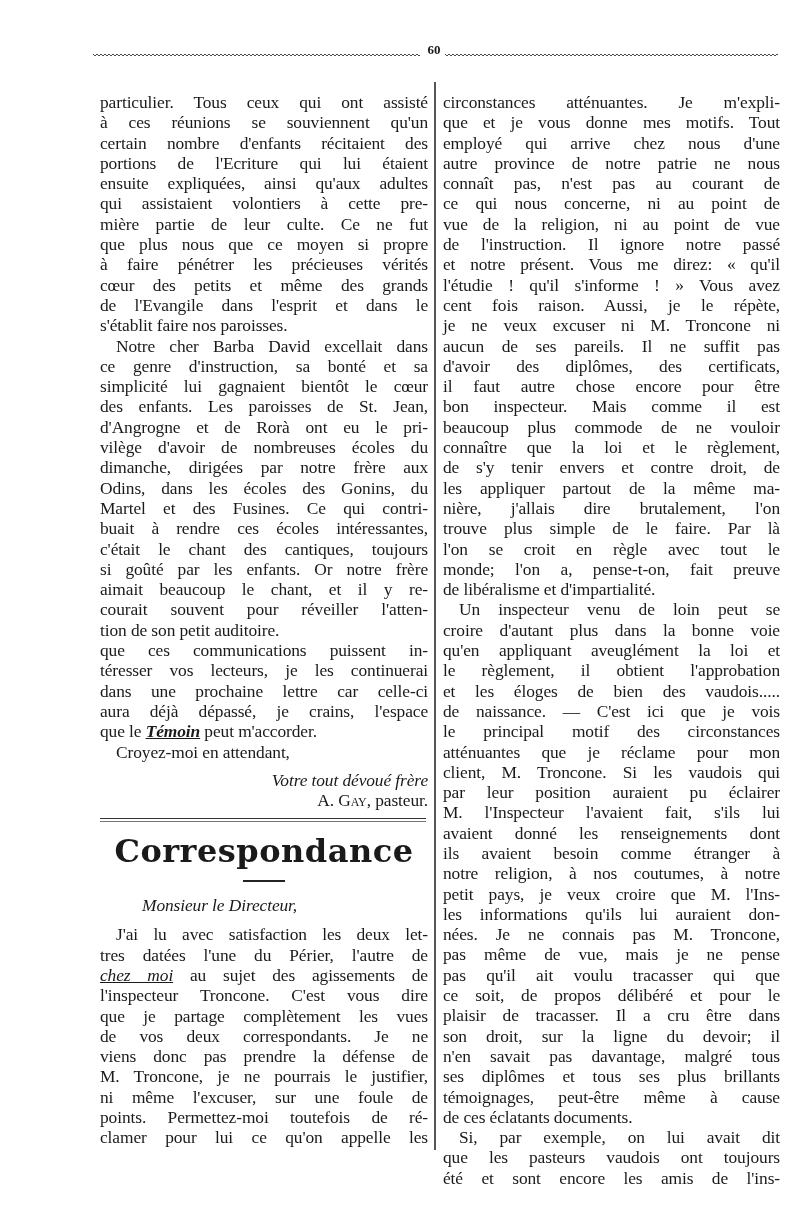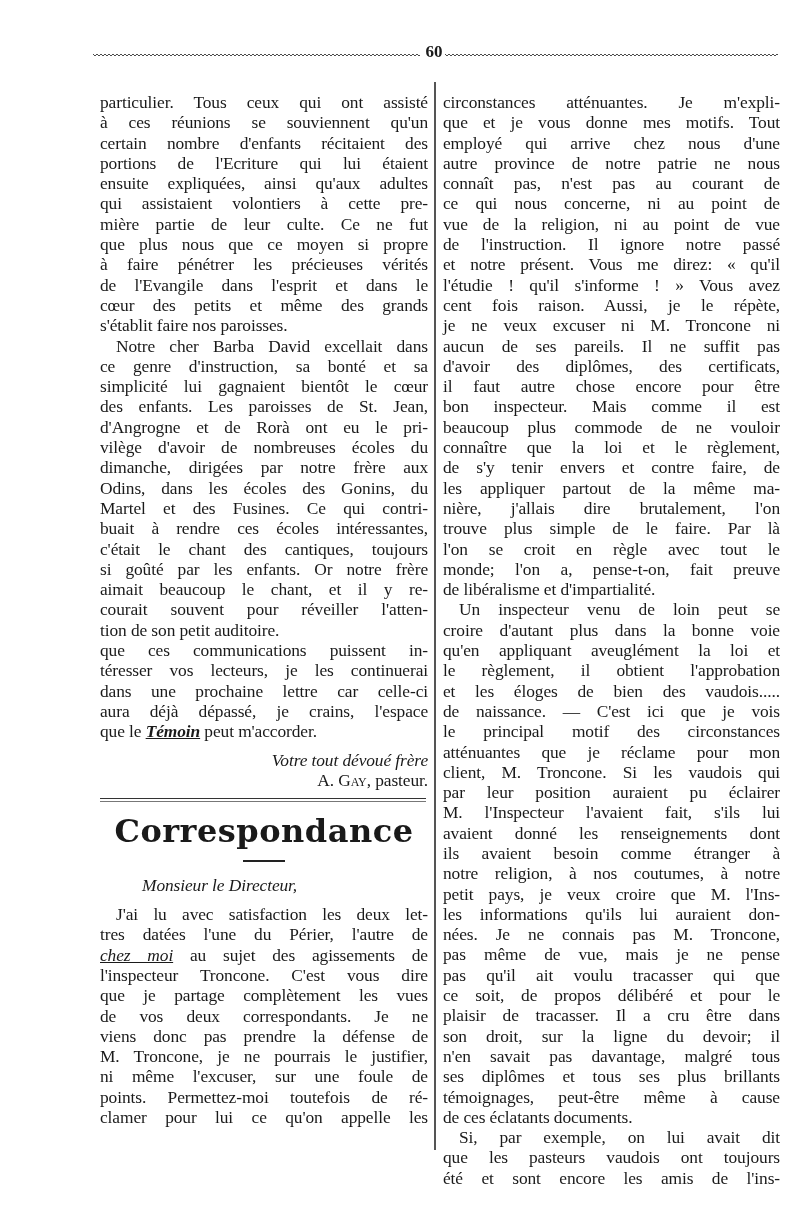--- a/index.html
+++ b/index.html
@@ -17,21 +17,21 @@
   .wave {
     position: absolute; top: 10px; height: 4px;
     background-image: radial-gradient(circle at 2px 0px, transparent 1.3px, #2a2a2a 1.4px, #2a2a2a 2px, transparent 2.1px);
     background-size: 4px 4px;
     opacity: 0.85;
   }
   .wave.left { left: 0; width: 327px; }
   .wave.right { left: 352px; width: 333px; }
   .page-num {
     position: absolute; left: 330px; top: -2px; width: 22px; text-align: center;
-    font-size: 17px; font-weight: bold; font-family: "Liberation Serif", serif;
+    font-size: 13px; font-weight: bold; font-family: "Liberation Serif", serif;
   }
   .col {
     position: absolute; top: 92px;
     font-size: 17.4px; line-height: 20.3px;
     letter-spacing: -0.1px;
   }
   .col.left { left: 100px; width: 328px; }
   .col.right { left: 443px; width: 337px; }
   .divider {
     position: absolute; left: 434px; top: 82px; width: 1.5px; height: 1068px;
@@ -77,22 +77,22 @@
     <div>
       <span class="line">particulier. Tous ceux qui ont assisté</span>
       <span class="line">à ces réunions se souviennent qu'un</span>
       <span class="line">certain nombre d'enfants récitaient des</span>
       <span class="line">portions de l'Ecriture qui lui étaient</span>
       <span class="line">ensuite expliquées, ainsi qu'aux adultes</span>
       <span class="line">qui assistaient volontiers à cette pre-</span>
       <span class="line">mière partie de leur culte. Ce ne fut</span>
       <span class="line">que plus nous que ce moyen si propre</span>
       <span class="line">à faire pénétrer les précieuses vérités</span>
+      <span class="line">cœur des petits et même des grands</span>
       <span class="line">de l'Evangile dans l'esprit et dans le</span>
-      <span class="line">cœur des petits et même des grands</span>
       <span class="line last">s'établit faire nos paroisses.</span>
     </div>
     <div>
       <span class="line indent">Notre cher Barba David excellait dans</span>
       <span class="line">ce genre d'instruction, sa bonté et sa</span>
       <span class="line">simplicité lui gagnaient bientôt le cœur</span>
       <span class="line">des enfants. Les paroisses de St. Jean,</span>
       <span class="line">d'Angrogne et de Rorà ont eu le pri-</span>
       <span class="line">vilège d'avoir de nombreuses écoles du</span>
       <span class="line">dimanche, dirigées par notre frère aux</span>
@@ -104,20 +104,21 @@
       <span class="line">aimait beaucoup le chant, et il y re-</span>
       <span class="line">courait souvent pour réveiller l'atten-</span>
       <span class="line last">tion de son petit auditoire.</span>
     </div>
     <div>
       <span class="line">que ces communications puissent in-</span>
       <span class="line">téresser vos lecteurs, je les continuerai</span>
       <span class="line">dans une prochaine lettre car celle-ci</span>
       <span class="line">aura déjà dépassé, je crains, l'espace</span>
       <span class="line last"><span>que le </span><b><i>Témoin</i></b><span> peut m'accorder.</span></span>
+      <span class="line last indent">Croyez-moi en attendant,</span>
     </div>
     <div style="margin-top:8px;text-align:right;">
       <span class="sig-line sig1">Votre tout dévoué frère</span>
       <span class="sig-line sig2"><span>A. </span><span class="smallcaps">Gay</span><span>, pasteur.</span></span>
     </div>
     <span class="rule"></span>
     <span class="section-title">Correspondance</span>
     <span class="short-rule"></span>
     <span class="salutation">Monsieur le Directeur,</span>
     <div style="margin-top:6px;">
@@ -148,21 +149,21 @@
       <span class="line">et notre présent. Vous me direz: « qu'il</span>
       <span class="line">l'étudie ! qu'il s'informe ! » Vous avez</span>
       <span class="line">cent fois raison. Aussi, je le répète,</span>
       <span class="line">je ne veux excuser ni M. Troncone ni</span>
       <span class="line">aucun de ses pareils. Il ne suffit pas</span>
       <span class="line">d'avoir des diplômes, des certificats,</span>
       <span class="line">il faut autre chose encore pour être</span>
       <span class="line">bon inspecteur. Mais comme il est</span>
       <span class="line">beaucoup plus commode de ne vouloir</span>
       <span class="line">connaître que la loi et le règlement,</span>
-      <span class="line">de s'y tenir envers et contre faire, de</span>
+      <span class="line">de s'y tenir envers et contre droit, de</span>
       <span class="line">les appliquer partout de la même ma-</span>
       <span class="line">nière, j'allais dire brutalement, l'on</span>
       <span class="line">trouve plus simple de le faire. Par là</span>
       <span class="line">l'on se croit en règle avec tout le</span>
       <span class="line">monde; l'on a, pense-t-on, fait preuve</span>
       <span class="line last">de libéralisme et d'impartialité.</span>
     </div>
     <div>
       <span class="line indent">Un inspecteur venu de loin peut se</span>
       <span class="line">croire d'autant plus dans la bonne voie</span>

